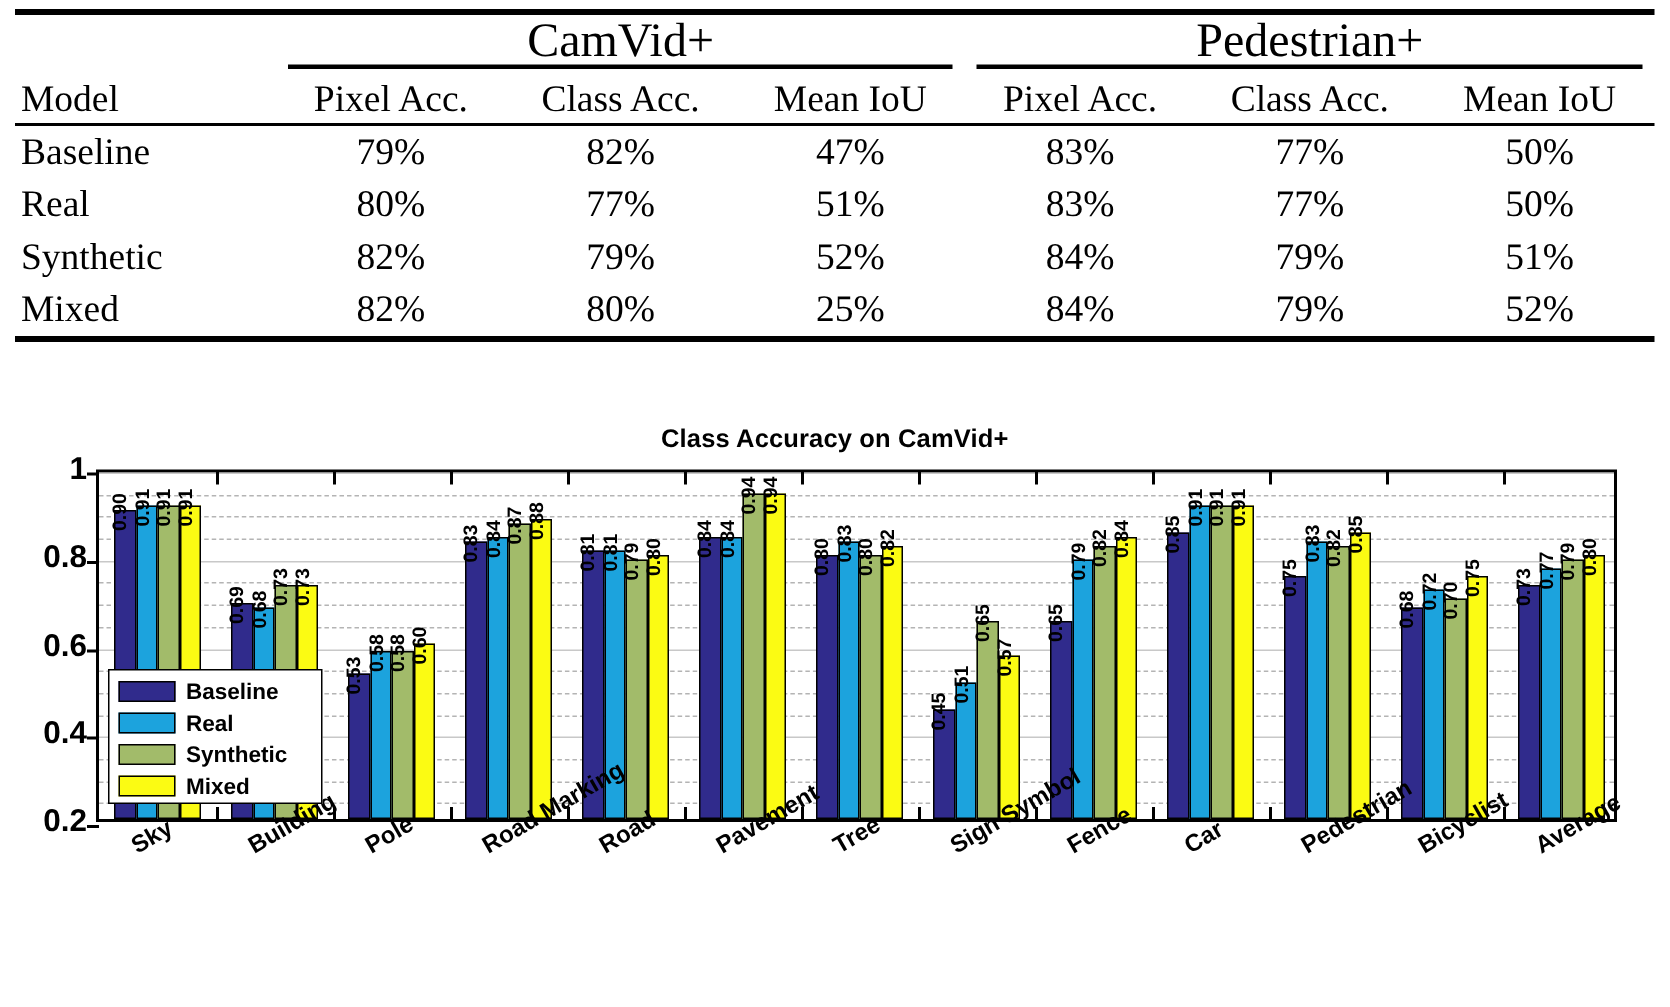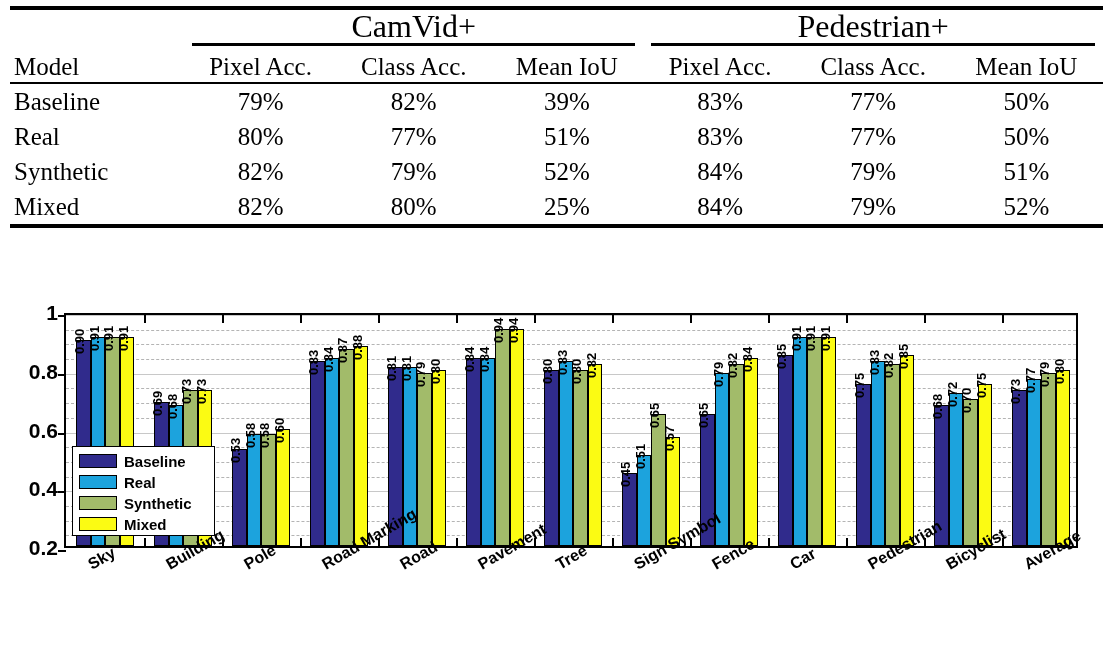--- a/index.html
+++ b/index.html
@@ -201,21 +201,21 @@
     </table>
 
   <div class="rule-mid"></div>
 
   <table class="tbl">
     <tbody>
         <tr class="data-row">
       <td class="col-model">Baseline</td>
       <td>79%</td>
       <td>82%</td>
-      <td>39%</td>
+      <td>47%</td>
       <td>83%</td>
       <td>77%</td>
       <td>50%</td>
     </tr>
     <tr class="data-row">
       <td class="col-model">Real</td>
       <td>80%</td>
       <td>77%</td>
       <td>51%</td>
       <td>83%</td>
@@ -240,20 +240,21 @@
       <td class="b">79%</td>
       <td class="b">52%</td>
     </tr>
   </tbody>
     </table>
 
   <div class="rule-bottom"></div>
 </div>
 
 <div id="chart-figure">
+  <div id="chart-title">Class Accuracy on CamVid+</div>
 
   <div id="plot-area">
     <div id="plot-inner">
         <div class="gridline-minor" style="top: 220.312px;"></div>
         <div class="gridline-minor" style="top: 205.625px;"></div>
         <div class="gridline-minor" style="top: 190.938px;"></div>
         <div class="gridline-minor" style="top: 161.562px;"></div>
         <div class="gridline-minor" style="top: 146.875px;"></div>
         <div class="gridline-minor" style="top: 132.188px;"></div>
         <div class="gridline-minor" style="top: 102.812px;"></div>

